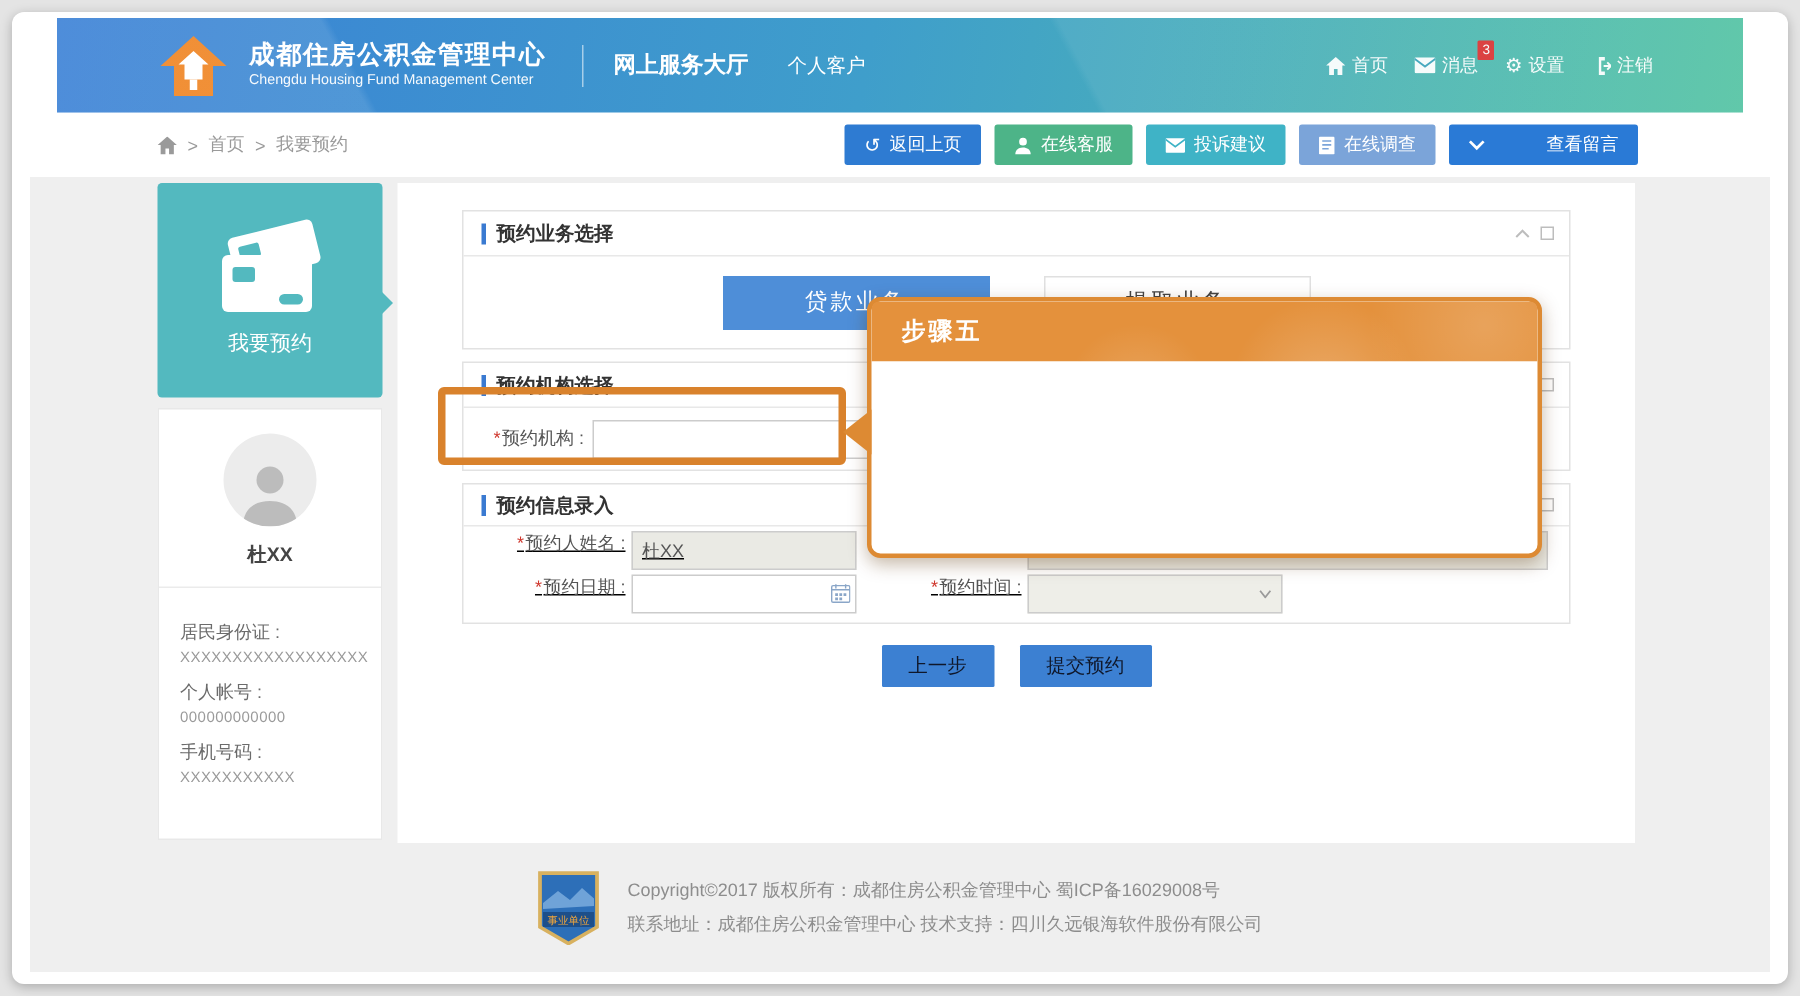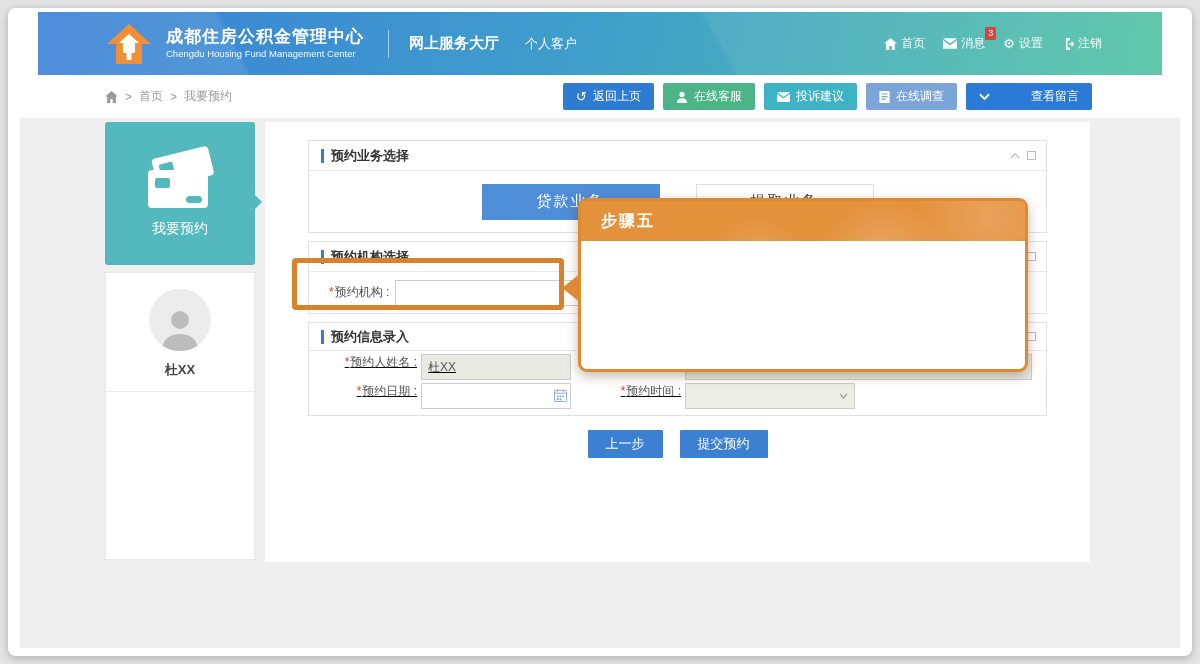--- a/index.html
+++ b/index.html
@@ -90,21 +90,21 @@
   .lbl-2 { width:100px; text-align:right; margin-left:10px; }
   .inp-name { width:150px; margin-left:4px; background:#eaeae4; color:#555; }
   .inp-id { flex:1; margin-left:4px; margin-right:14px; background:#eaeae4; }
   .date-wrap { position:relative; width:150px; margin-left:4px; }
   .inp-date { width:150px; }
   .cal-icon { position:absolute; right:4px; top:6px; }
   .time-select { width:170px; height:26px; margin-left:4px; background:#eeeee8; border:1px solid #ccc;
                  display:flex; align-items:center; justify-content:flex-end; padding-right:6px; cursor:default; }
 
   .action-row { margin-top:14px; display:flex; justify-content:center; gap:17px; }
-  .act-btn { height:28px; padding:0 18px; background:#3c80d2; border:none; color:#ffffff; font-size:13px;
+  .act-btn { height:28px; padding:0 18px; background:#3c80d2; border:none; color:#0f172a; font-size:13px;
              cursor:pointer; border-radius:1px; font-family:inherit; }
 
   
   .highlight-box { position:absolute; left:272px; top:140px; width:272px; height:52px;
                    border:5px solid #d9822c; border-radius:4px; z-index:5; pointer-events:none; }
   .step-tooltip { position:absolute; left:558px; top:80px; width:450px; height:174px; z-index:10;
                   background:#fff; border:3px solid #dd8a33; border-radius:9px;
                   box-shadow:0 4px 12px rgba(90,50,0,.35); overflow:visible; }
   .tt-head { height:40px; border-radius:5px 5px 0 0; display:flex; align-items:center; padding-left:20px;
     background:radial-gradient(circle 90px at 68% 150%, rgba(255,255,255,.22), transparent 70%),
@@ -238,20 +238,28 @@
 
     <div class="profile-card">
       <div class="avatar-wrap">
         <svg width="46" height="46" viewBox="0 0 46 46">
             <circle cx="23" cy="15" r="9" fill="#bcbcbc"></circle>
             <path d="M5 46c0-12 8-17 18-17s18 5 18 17z" fill="#bcbcbc"></path>
           </svg>
       </div>
       <div class="profile-name">杜XX</div>
       <div class="profile-sep"></div>
+      <div class="profile-fields">
+        <div class="pf-label">居民身份证 :</div>
+        <div class="pf-value">XXXXXXXXXXXXXXXXXX</div>
+        <div class="pf-label">个人帐号 :</div>
+        <div class="pf-value">000000000000</div>
+        <div class="pf-label">手机号码 :</div>
+        <div class="pf-value">XXXXXXXXXXX</div>
+      </div>
     </div>
 
     <div class="main-col">
 
       <div class="panel">
         <div class="panel-hd">
           <span class="panel-bar"></span>
           <span class="panel-title">预约业务选择</span>
           <span class="panel-tools">
             <svg width="10" height="7" viewBox="0 0 12 8">
@@ -330,15 +338,27 @@
     </div>
 
     <div class="highlight-box"></div>
     <div class="step-tooltip">
       <div class="tt-arrow"></div>
       <div class="tt-head">
         <span class="tt-title">步骤五</span>
       </div>
     </div>
 
+    <div class="footer">
+      <svg class="foot-badge" width="42" height="50" viewBox="0 0 42 50">
+        <path d="M21 49 L40 38 L40 2 L2 2 L2 38 Z" fill="#2d6fb8" stroke="#d8b15f" stroke-width="2.5"></path>
+        <path d="M4 22 L14 14 L22 20 L30 12 L38 19 L38 24 L4 26 Z" fill="#6fa3d8"></path>
+        <rect x="4" y="28" width="34" height="10" fill="#1d4f8a"></rect>
+        <text x="21" y="36" text-anchor="middle" font-size="7" fill="#f0a53c">事业单位</text>
+      </svg>
+      <div class="foot-lines">
+        <div>Copyright©2017 版权所有：成都住房公积金管理中心 蜀ICP备16029008号</div>
+        <div>联系地址：成都住房公积金管理中心 技术支持：四川久远银海软件股份有限公司</div>
+      </div>
+    </div>
 
   </div>
 </div>
 
 </body></html>

